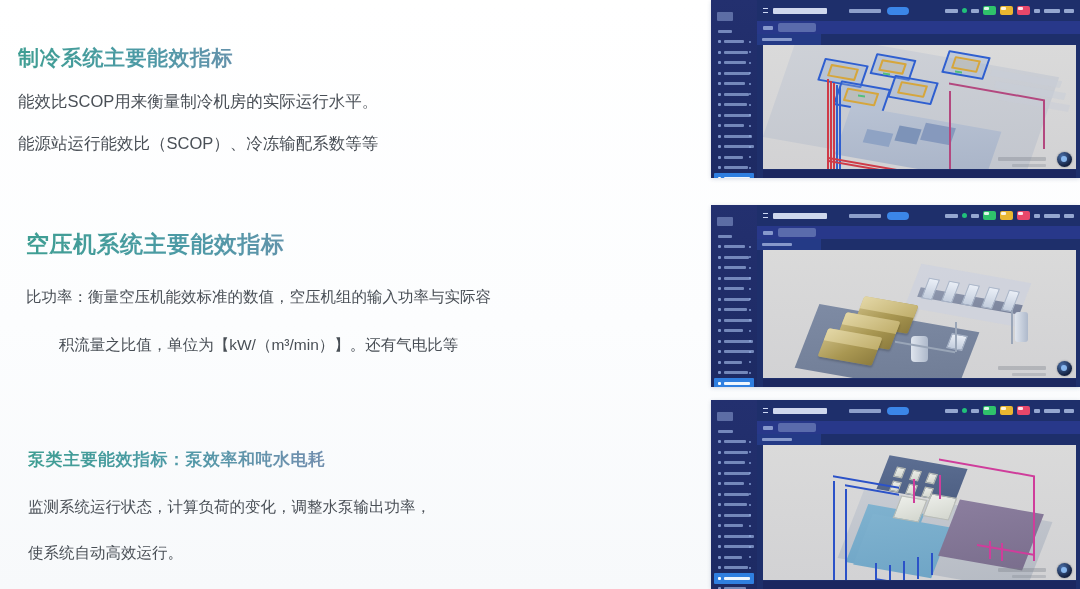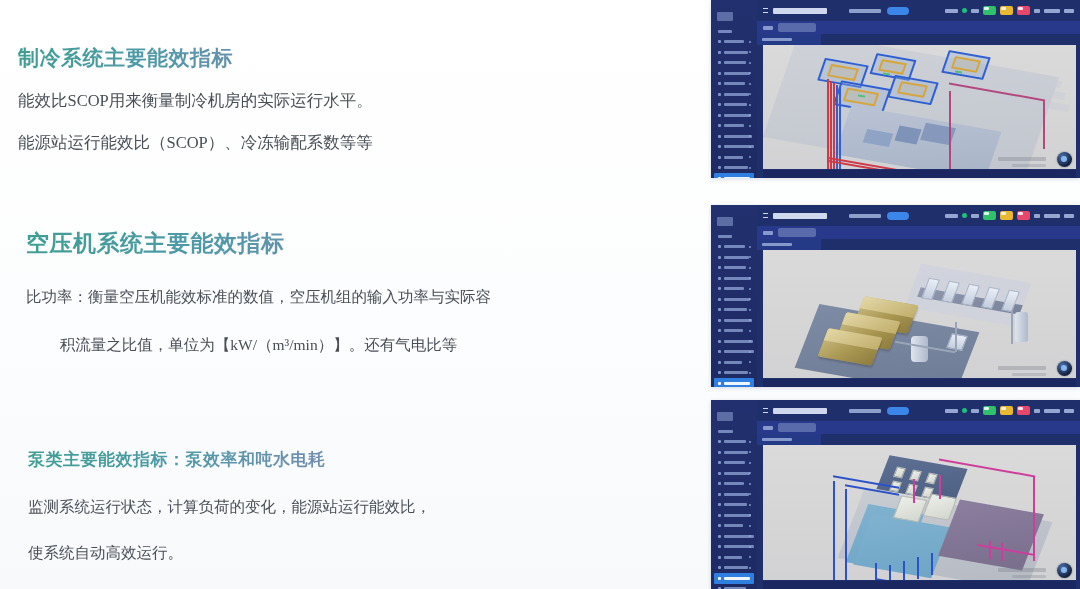--- a/index.html
+++ b/index.html
@@ -14,21 +14,21 @@
     width: 1080px; height: 589px;
     background: linear-gradient(180deg,#ffffff 0%,#fcfdfe 55%,#f7f9fb 100%);
   }
 
   
   .text-col {
     position: absolute;
     left: 0; top: 0;
     width: 700px; height: 589px;
   }
-  .section { position: absolute; font-family: Liberation Serif, serif; }
+  .section { position: absolute; }
   .sec-title {
     font-weight: bold;
     letter-spacing: .5px;
     background: linear-gradient(90deg,#3f9e93 0%, #4d9aa6 35%, #6f8fae 70%, #7e8fa8 100%);
     -webkit-background-clip: text;
     background-clip: text;
     color: transparent;
     -webkit-text-fill-color: transparent;
     white-space: nowrap;
   }
@@ -268,21 +268,21 @@
     </div>
 
     <div class="section" id="sec2">
       <div class="sec-title">空压机系统主要能效指标</div>
       <div class="sec-line">比功率：衡量空压机能效标准的数值，空压机组的输入功率与实际容</div>
       <div class="sec-line">积流量之比值，单位为【kW/（m³/min）】。还有气电比等</div>
     </div>
 
     <div class="section" id="sec3">
       <div class="sec-title">泵类主要能效指标：泵效率和吨水电耗</div>
-      <div class="sec-line">监测系统运行状态，计算负荷的变化，能源站运行能效比，</div>
+      <div class="sec-line">监测系统运行状态，计算负荷的变化，调整水泵输出功率，</div>
       <div class="sec-line">使系统自动高效运行。</div>
     </div>
 
   </div>
 
   <div class="shot" id="shot1">
 
     <div class="sb">
       <div class="sb-brand"></div>
       <div class="sb-item">

